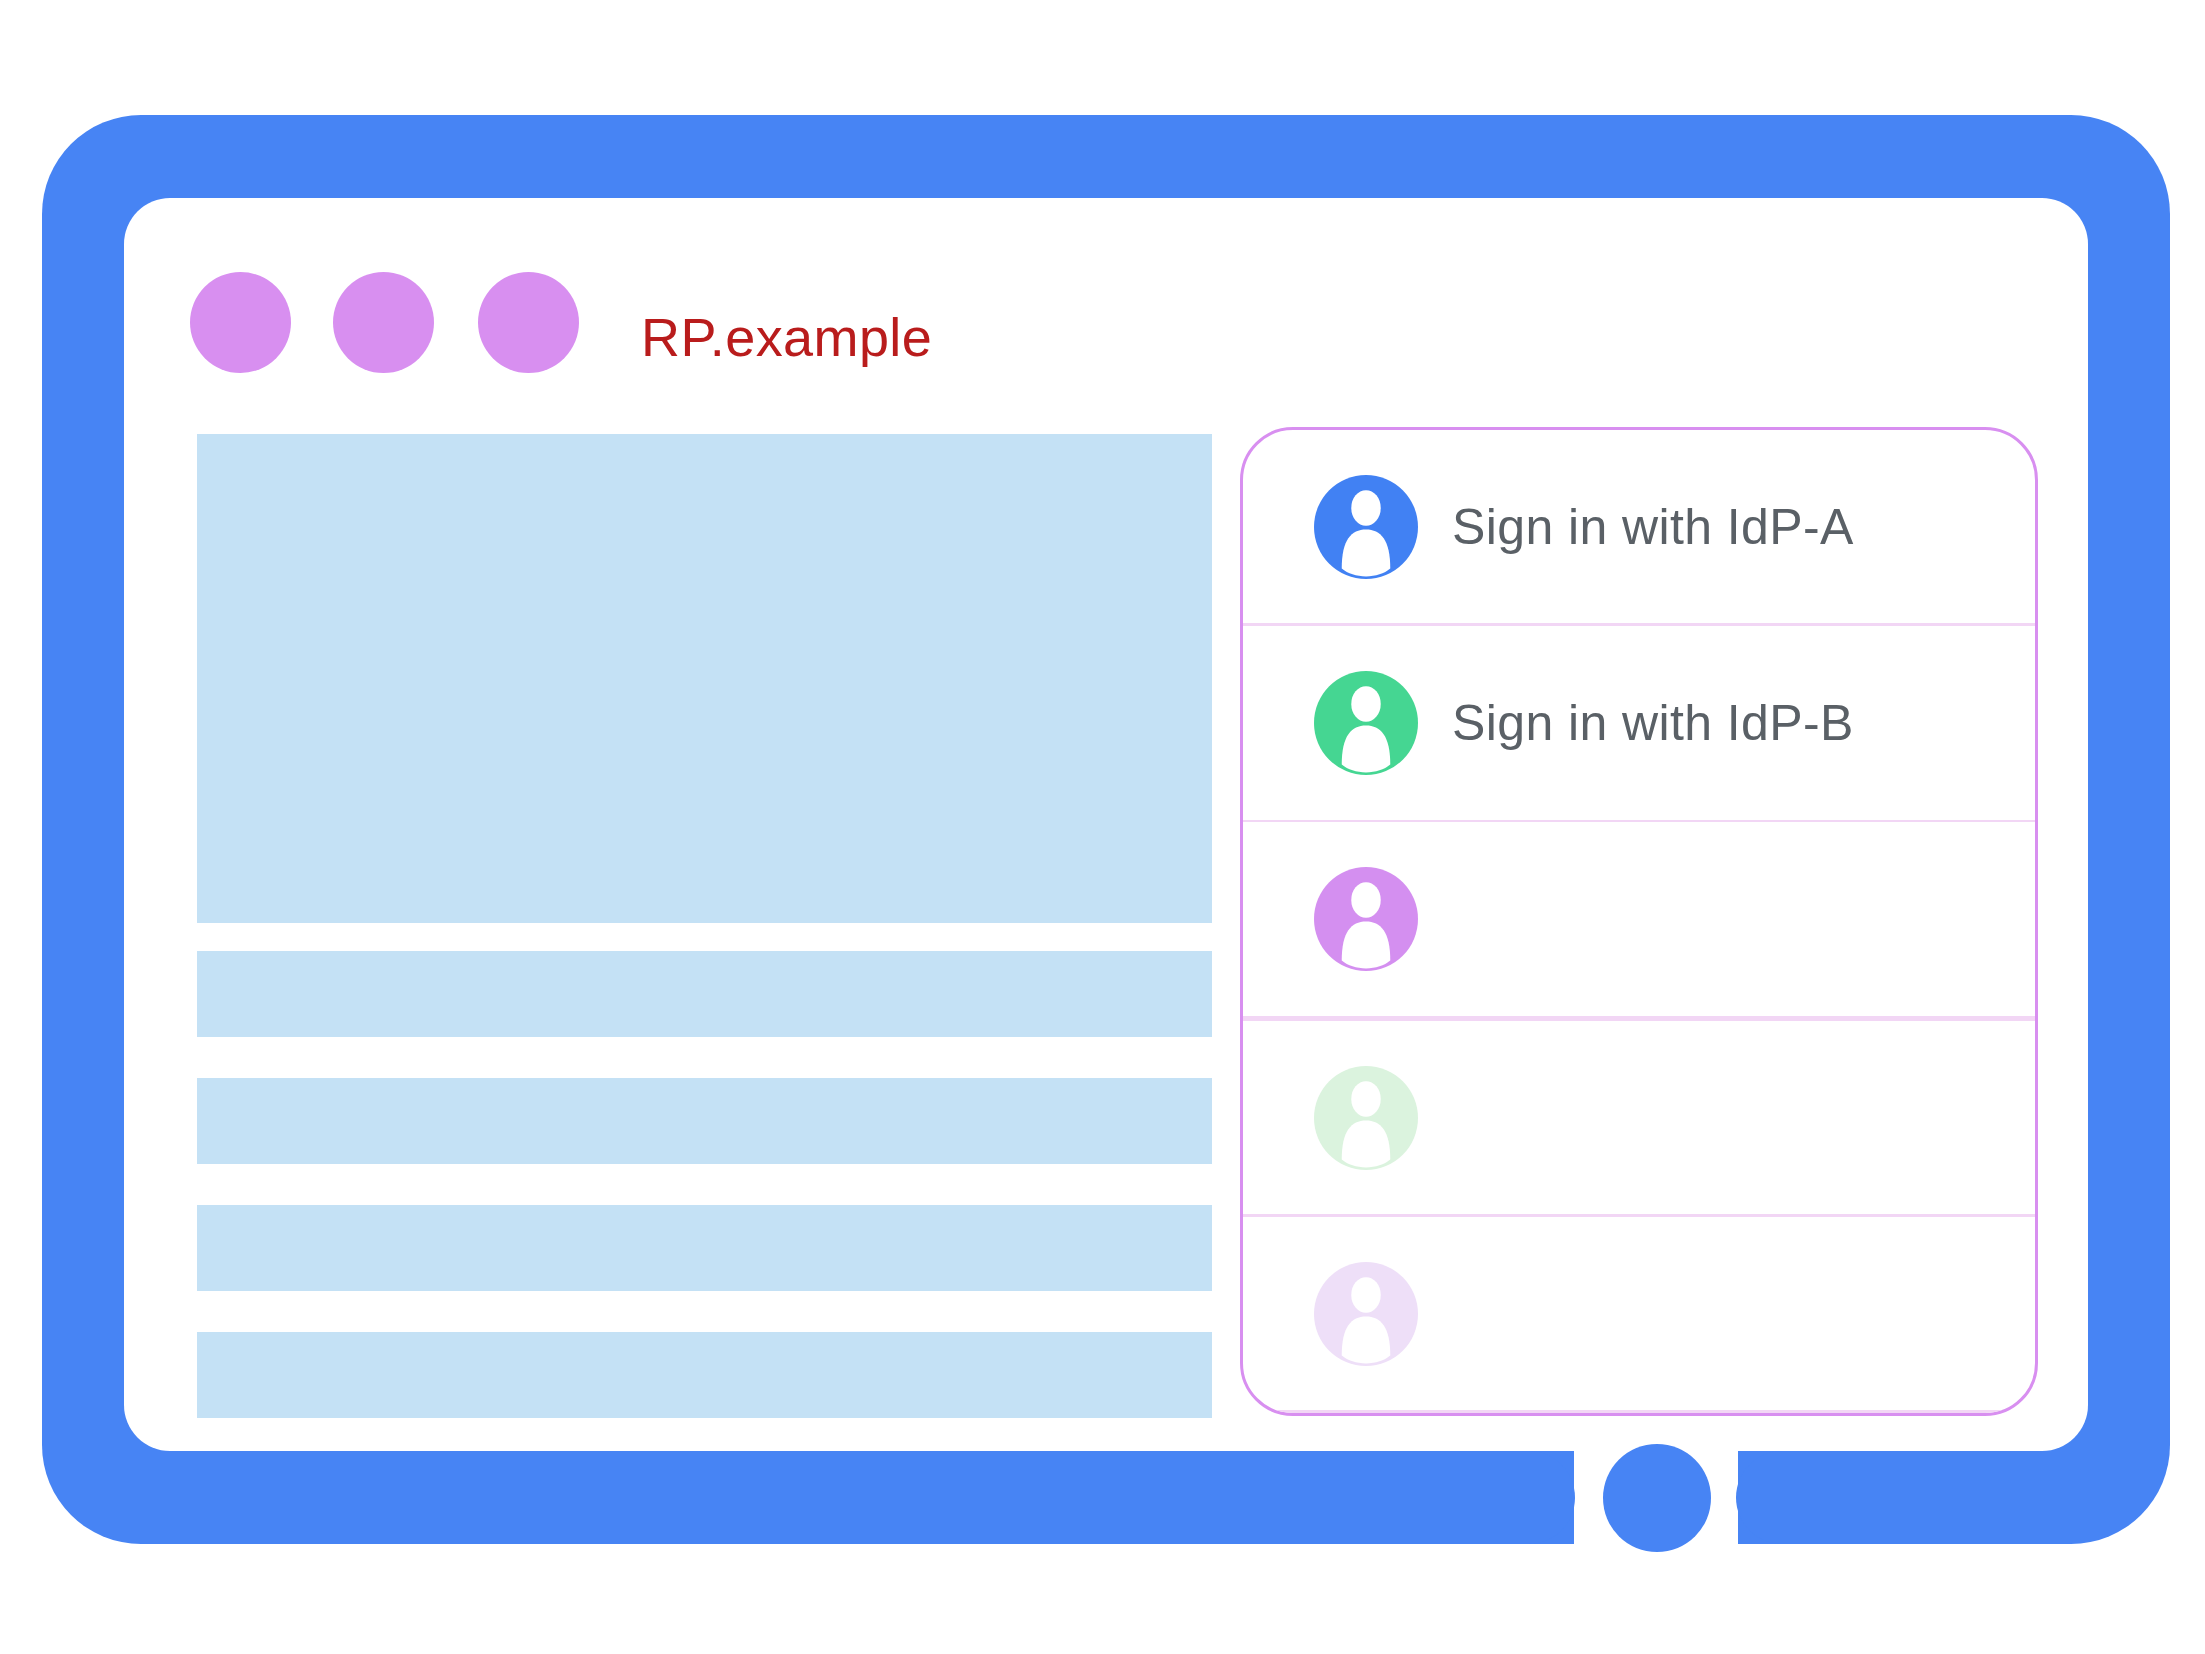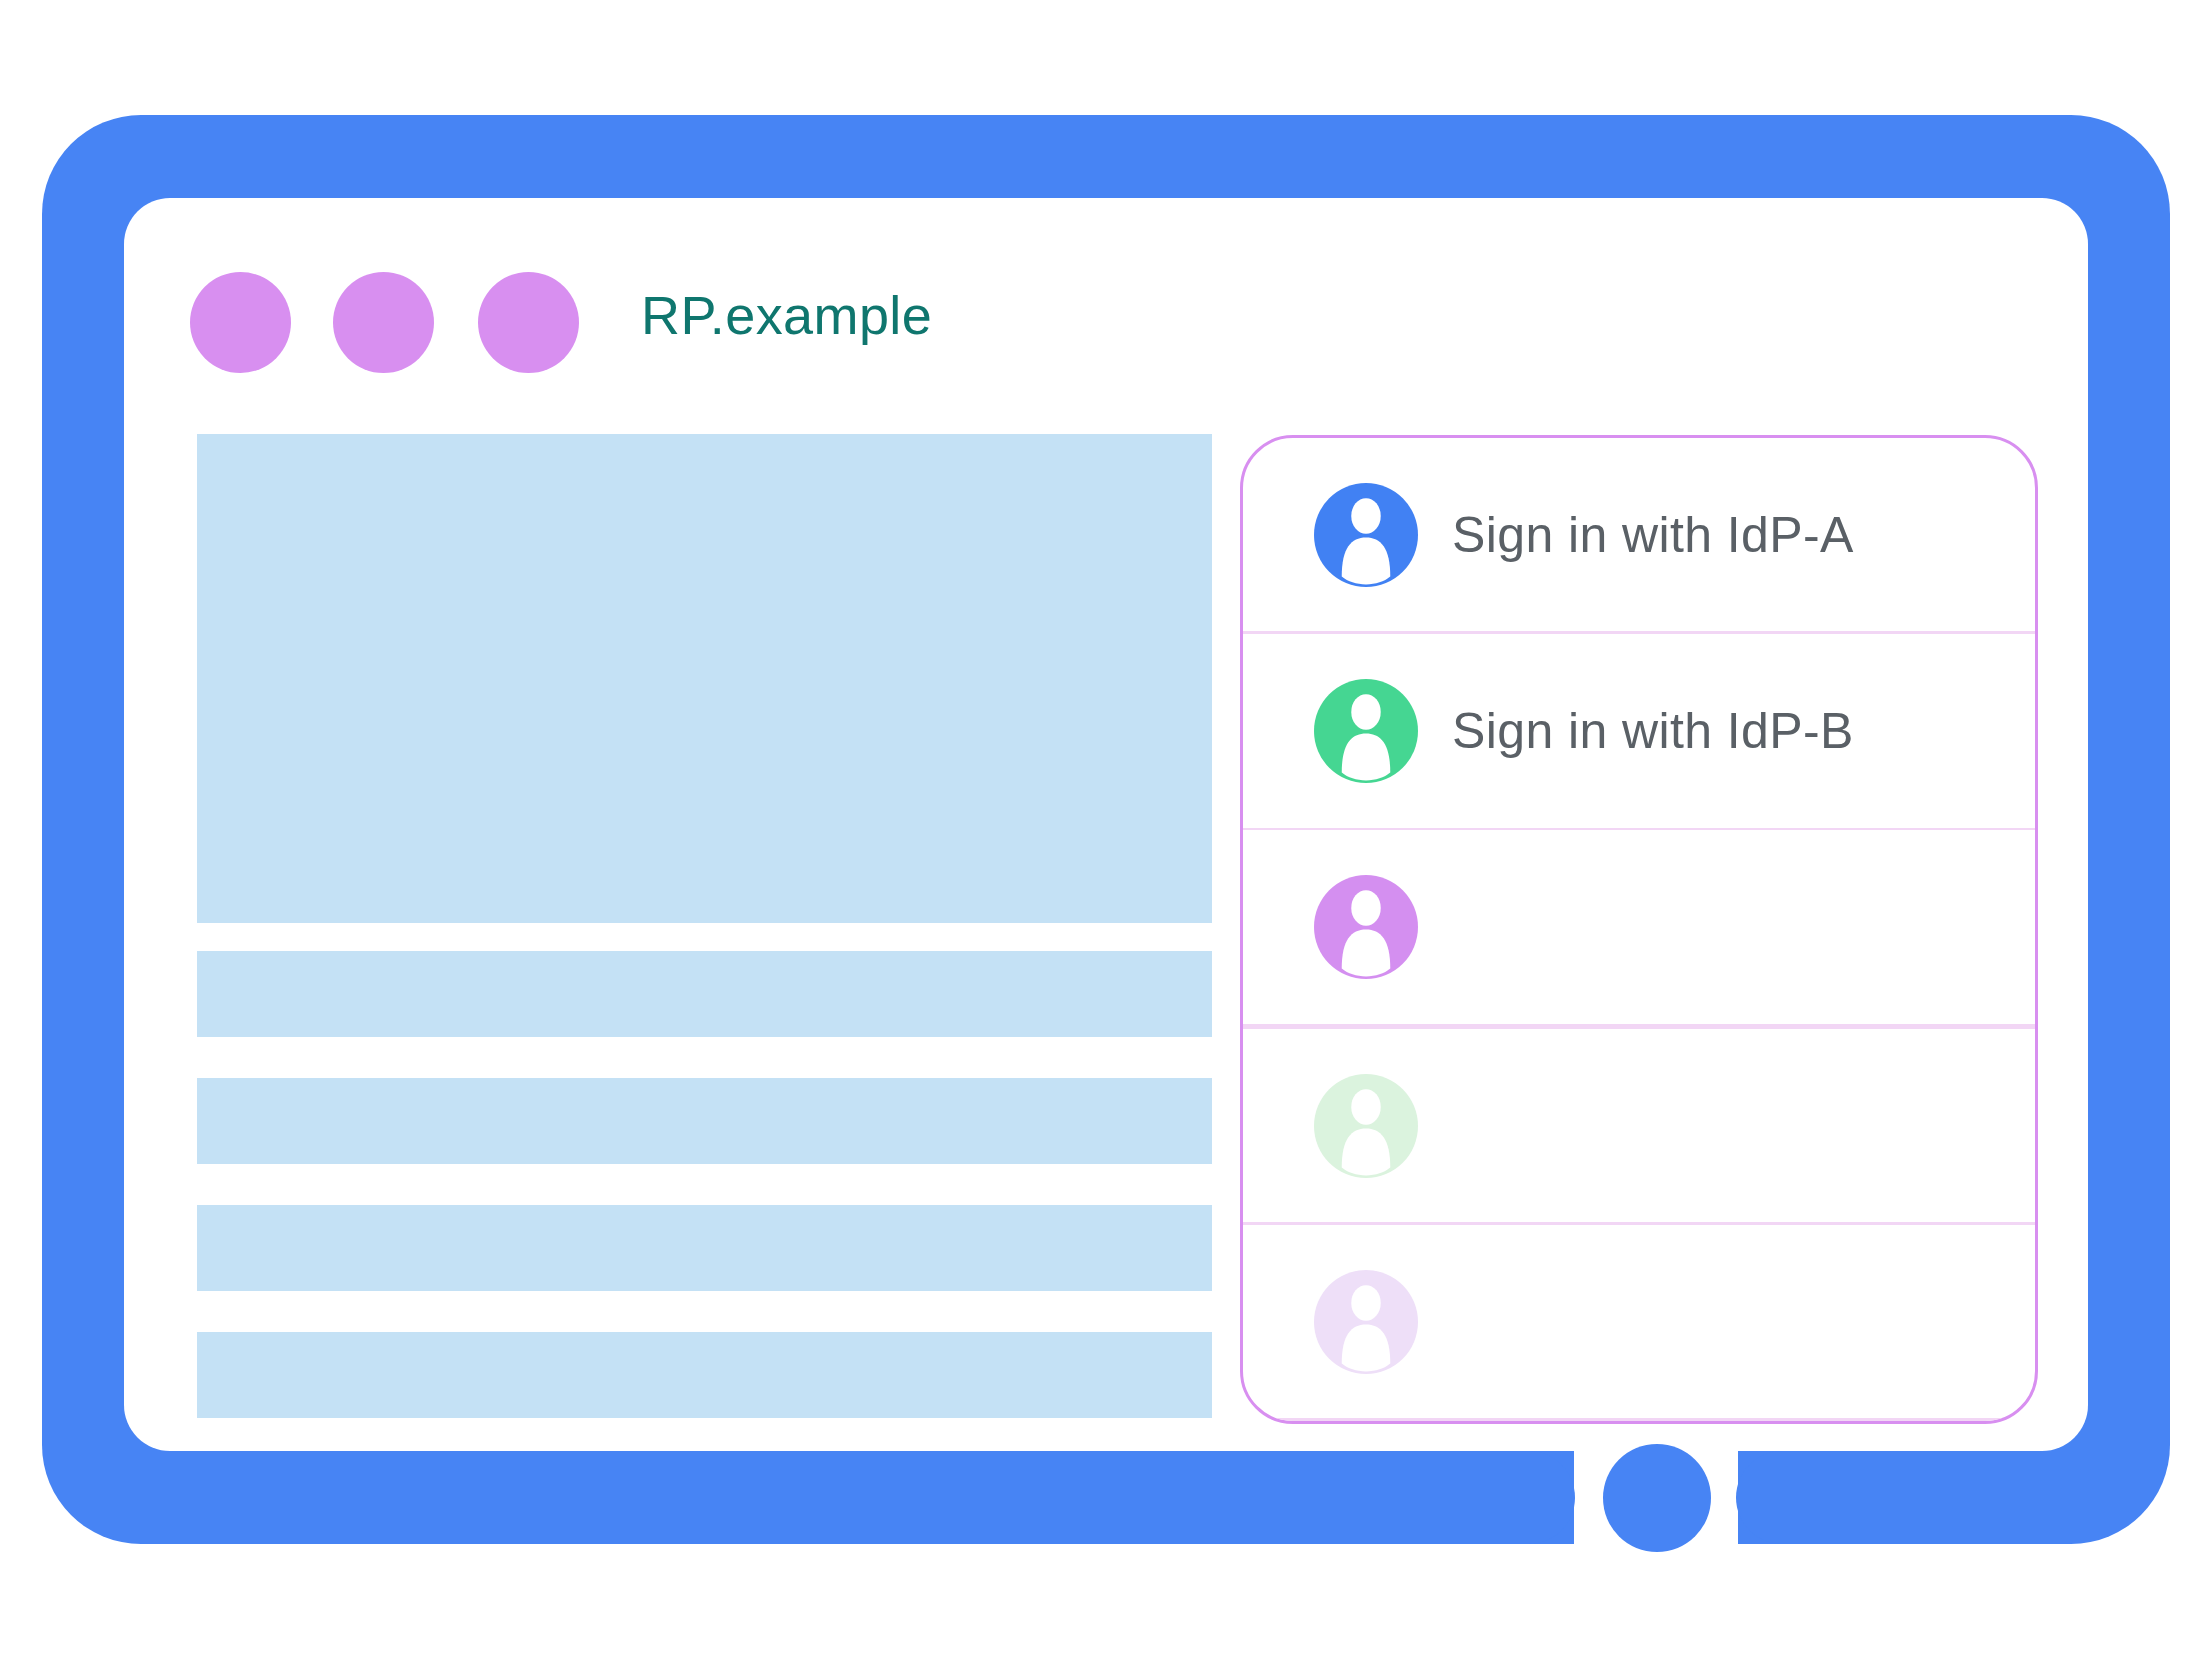--- a/index.html
+++ b/index.html
@@ -15,33 +15,33 @@
   .bezel-cap{position:absolute;top:1451px;width:102px;height:93px;background:var(--frame-blue,#4784f4);}
   .cap-left{left:1473px;border-radius:0 48px 48px 0;}
   .cap-right{left:1736px;border-radius:48px 0 0 48px;}
   .home-btn{position:absolute;left:1603px;top:1444px;width:108px;height:108px;border-radius:50%;
             background:var(--frame-blue,#4784f4);}
 
   
   .ctrl{position:absolute;top:272px;width:101px;height:101px;border-radius:50%;
         background:var(--accent-orchid,#d88ff0);}
   .ctrl1{left:190px}.ctrl2{left:333px}.ctrl3{left:478px}
-  .site-title{position:absolute;left:641px;top:288px;font-size:54px;line-height:1;
-              font-weight:500;color:#0f766e;letter-spacing:0.4px;}
+  .site-title{position:absolute;left:641px;top:310px;font-size:54px;line-height:1;
+              font-weight:500;color:#b91c1c;letter-spacing:0.4px;}
 
   
   .ph{position:absolute;left:197px;width:1015px;background:var(--placeholder-blue,#c4e1f5);}
   .ph-hero{top:434px;height:489px;}
   .ph-bar{height:86px;}
   .ph-bar1{top:951px}.ph-bar2{top:1078px}.ph-bar3{top:1205px}.ph-bar4{top:1332px}
 
   
   .panel{position:absolute;left:1240px;top:427px;width:798px;height:989px;box-sizing:border-box;
          background:#fff;border:3.5px solid var(--accent-orchid,#d88ff0);border-radius:53px;
-         display:flex;flex-direction:column;overflow:hidden;margin-top:8px;}
+         display:flex;flex-direction:column;overflow:hidden;}
   .row{flex:1 1 0;display:flex;align-items:center;padding-left:71px;gap:34px;min-height:0;cursor:pointer;}
   .divider{flex:none;height:2.6px;background:var(--divider-pink,#f2d6f5);}
   .avatar{width:104px;height:104px;flex:none;display:block;}
   .row-label{font-size:50px;font-weight:500;color:var(--label-gray,#5a6066);letter-spacing:0.4px;white-space:nowrap;}
 </style>
 </head>
 <body>
 
 <div id="stage">
 

